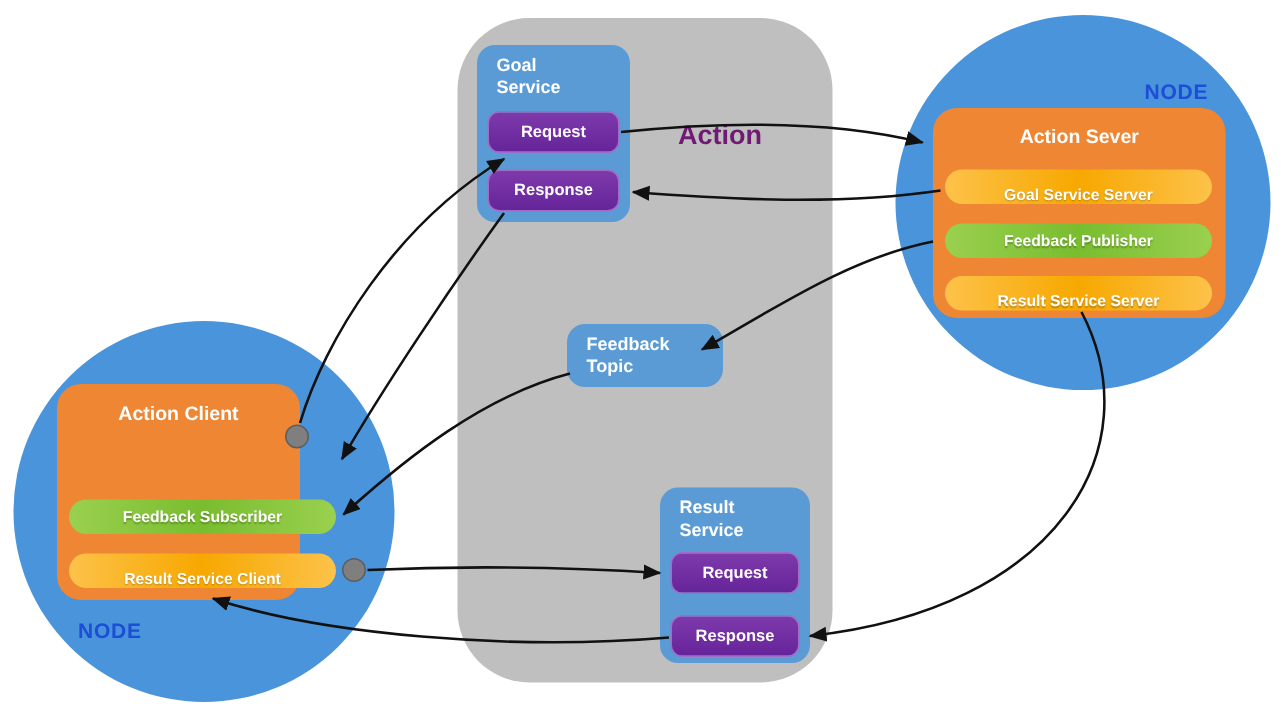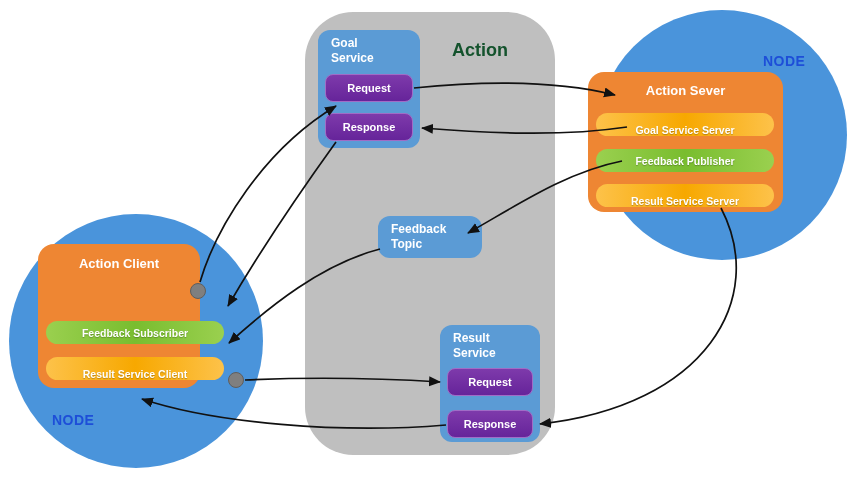--- a/index.html
+++ b/index.html
@@ -4,21 +4,21 @@
 <style>
   html,body{margin:0;padding:0;background:#fff;}
   #stage{
     position:relative;width:854px;height:480px;overflow:hidden;
     font-family:"Liberation Sans", sans-serif;background:#fff;
   }
   .gray-container{
     position:absolute;background:#bfbfbf;border-radius:48px;
   }
   .action-title{
-    position:absolute;font-size:18px;font-weight:bold;color:#14532d;
+    position:absolute;font-size:18px;font-weight:bold;color:#701a75;margin-top:40px;
   }
   .circle{
     position:absolute;border-radius:50%;background:#4a94db;
   }
   .node-label{
     position:absolute;color:#1d4ed8;font-weight:bold;font-size:14px;letter-spacing:.5px;
   }
   .orange-box{
     position:absolute;background:#ee8633;border-radius:16px;
   }
@@ -63,36 +63,36 @@
 </head>
 <body>
 
 <div id="stage">
 
   <div class="gray-container" style="left:305px;top:12px;width:250px;height:443px;"></div>
   <div class="action-title" style="left:452px;top:40px;">Action</div>
 
   <div class="circle" style="left:597px;top:10px;width:250px;height:250px;"></div>
   <div class="node-label" style="left:763px;top:53px;">NODE</div>
-  <div class="orange-box z3" style="left:588px;top:72px;width:195px;height:140px;">
+  <div class="orange-box z3" style="left:622px;top:72px;width:195px;height:140px;">
     <div class="box-title" style="top:11px;">Action Sever</div>
     <div class="pill yellow" style="left:8px;top:41px;width:178px;">
       <span>Goal Service Server</span>
     </div>
     <div class="pill green" style="left:8px;top:77px;width:178px;">
       <span>Feedback Publisher</span>
     </div>
     <div class="pill yellow" style="left:8px;top:112px;width:178px;">
       <span>Result Service Server</span>
     </div>
   </div>
 
   <div class="circle" style="left:9px;top:214px;width:254px;height:254px;"></div>
   <div class="node-label" style="left:52px;top:412px;">NODE</div>
-  <div class="orange-box z3" style="left:38px;top:244px;width:162px;height:144px;text-decoration:underline;">
+  <div class="orange-box z3" style="left:38px;top:256px;width:162px;height:144px;text-decoration:underline;">
     <div class="box-title" style="top:12px;">Action Client</div>
     <div class="pill green" style="left:8px;top:77px;width:178px;">
       <span>Feedback Subscriber</span>
     </div>
     <div class="pill yellow" style="left:8px;top:113px;width:178px;">
       <span>Result Service Client</span>
     </div>
   </div>
 
   <div class="blue-box z3" style="left:318px;top:30px;width:102px;height:118px;">

